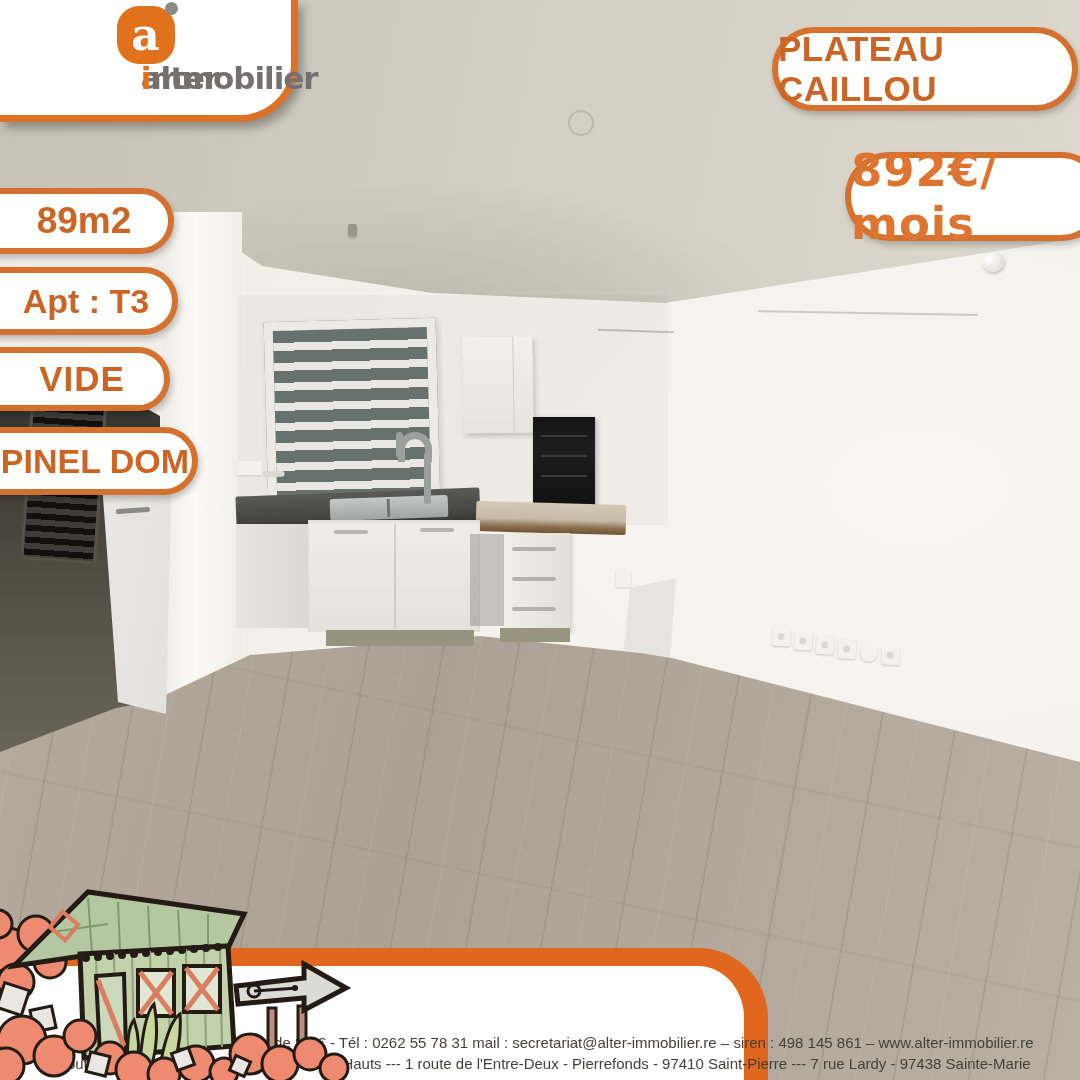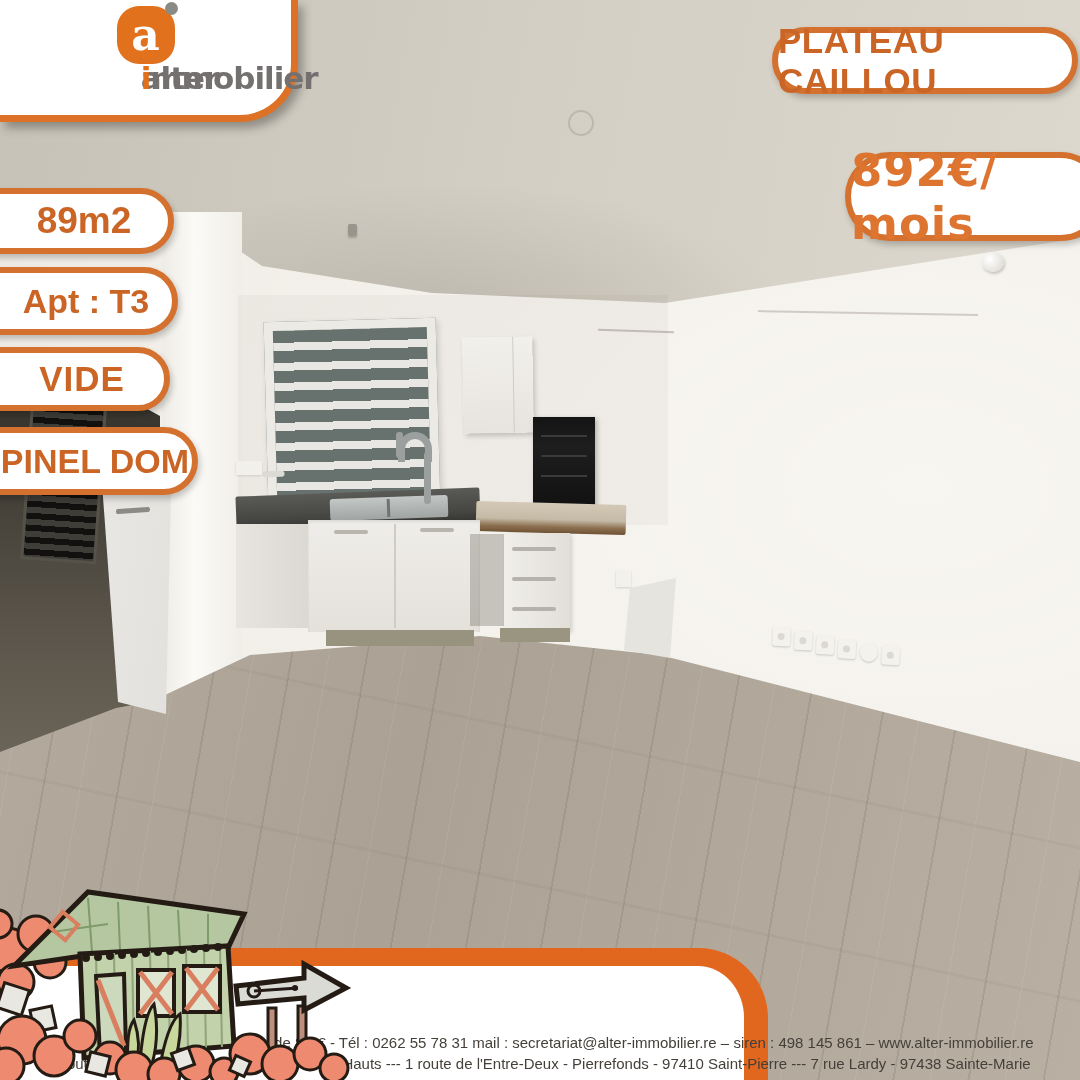--- a/index.html
+++ b/index.html
@@ -103,21 +103,21 @@
     display:flex;align-items:center;justify-content:center;}
   .logo-icon .a{position:relative!important;color:#fff;font-weight:bold;font-size:44px;line-height:1;font-family:"DejaVu Serif",serif;}
   .logo-dot{right:-3px;top:-4px;width:13px;height:13px;border-radius:50%;background:#8b8b86;}
   .logo-word{position:relative!important;margin-top:-4px;font-size:31px;font-weight:bold;letter-spacing:-1px;color:#757070;
     font-family:"DejaVu Sans",sans-serif;}
   .logo-word .accent{position:relative!important;color:#e2711d;}
 
   .pill{background:#fff;border:6px solid #d4712e;color:#cb6526;font-weight:bold;z-index:20;
     display:flex;align-items:center;justify-content:center;box-shadow:2px 4px 6px rgba(0,0,0,.22);
     font-family:"Liberation Sans",sans-serif;}
-  .pill-location{left:772px;top:27px;width:306px;height:67px;border-radius:44px;font-size:35px;letter-spacing:.5px;}
+  .pill-location{left:772px;top:27px;width:306px;height:84px;border-radius:44px;font-size:35px;letter-spacing:.5px;}
   .pill-price{left:845px;top:152px;width:260px;height:89px;border-radius:46px;font-size:45px;color:#dd7430;
     font-family:"DejaVu Sans",sans-serif;letter-spacing:1px;}
   .pill-area{left:-42px;top:188px;width:216px;height:66px;border-radius:40px;font-size:37px;padding-left:36px;}
   .pill-type{left:-42px;top:267px;width:220px;height:68px;border-radius:40px;font-size:34px;padding-left:36px;}
   .pill-furn{left:-42px;top:347px;width:212px;height:64px;border-radius:40px;font-size:35px;padding-left:36px;letter-spacing:1px;}
   .pill-scheme{left:-42px;top:427px;width:240px;height:68px;border-radius:40px;font-size:34px;padding-left:34px;}
 
   .banner{left:-70px;top:948px;width:838px;height:160px;background:#fff;z-index:10;
     border-top:18px solid #e2671e;border-right:24px solid #e2671e;border-top-right-radius:70px;}
   .banner-status{left:368px;top:980px;z-index:11;color:#e2671e;font-size:64px;letter-spacing:14px;

